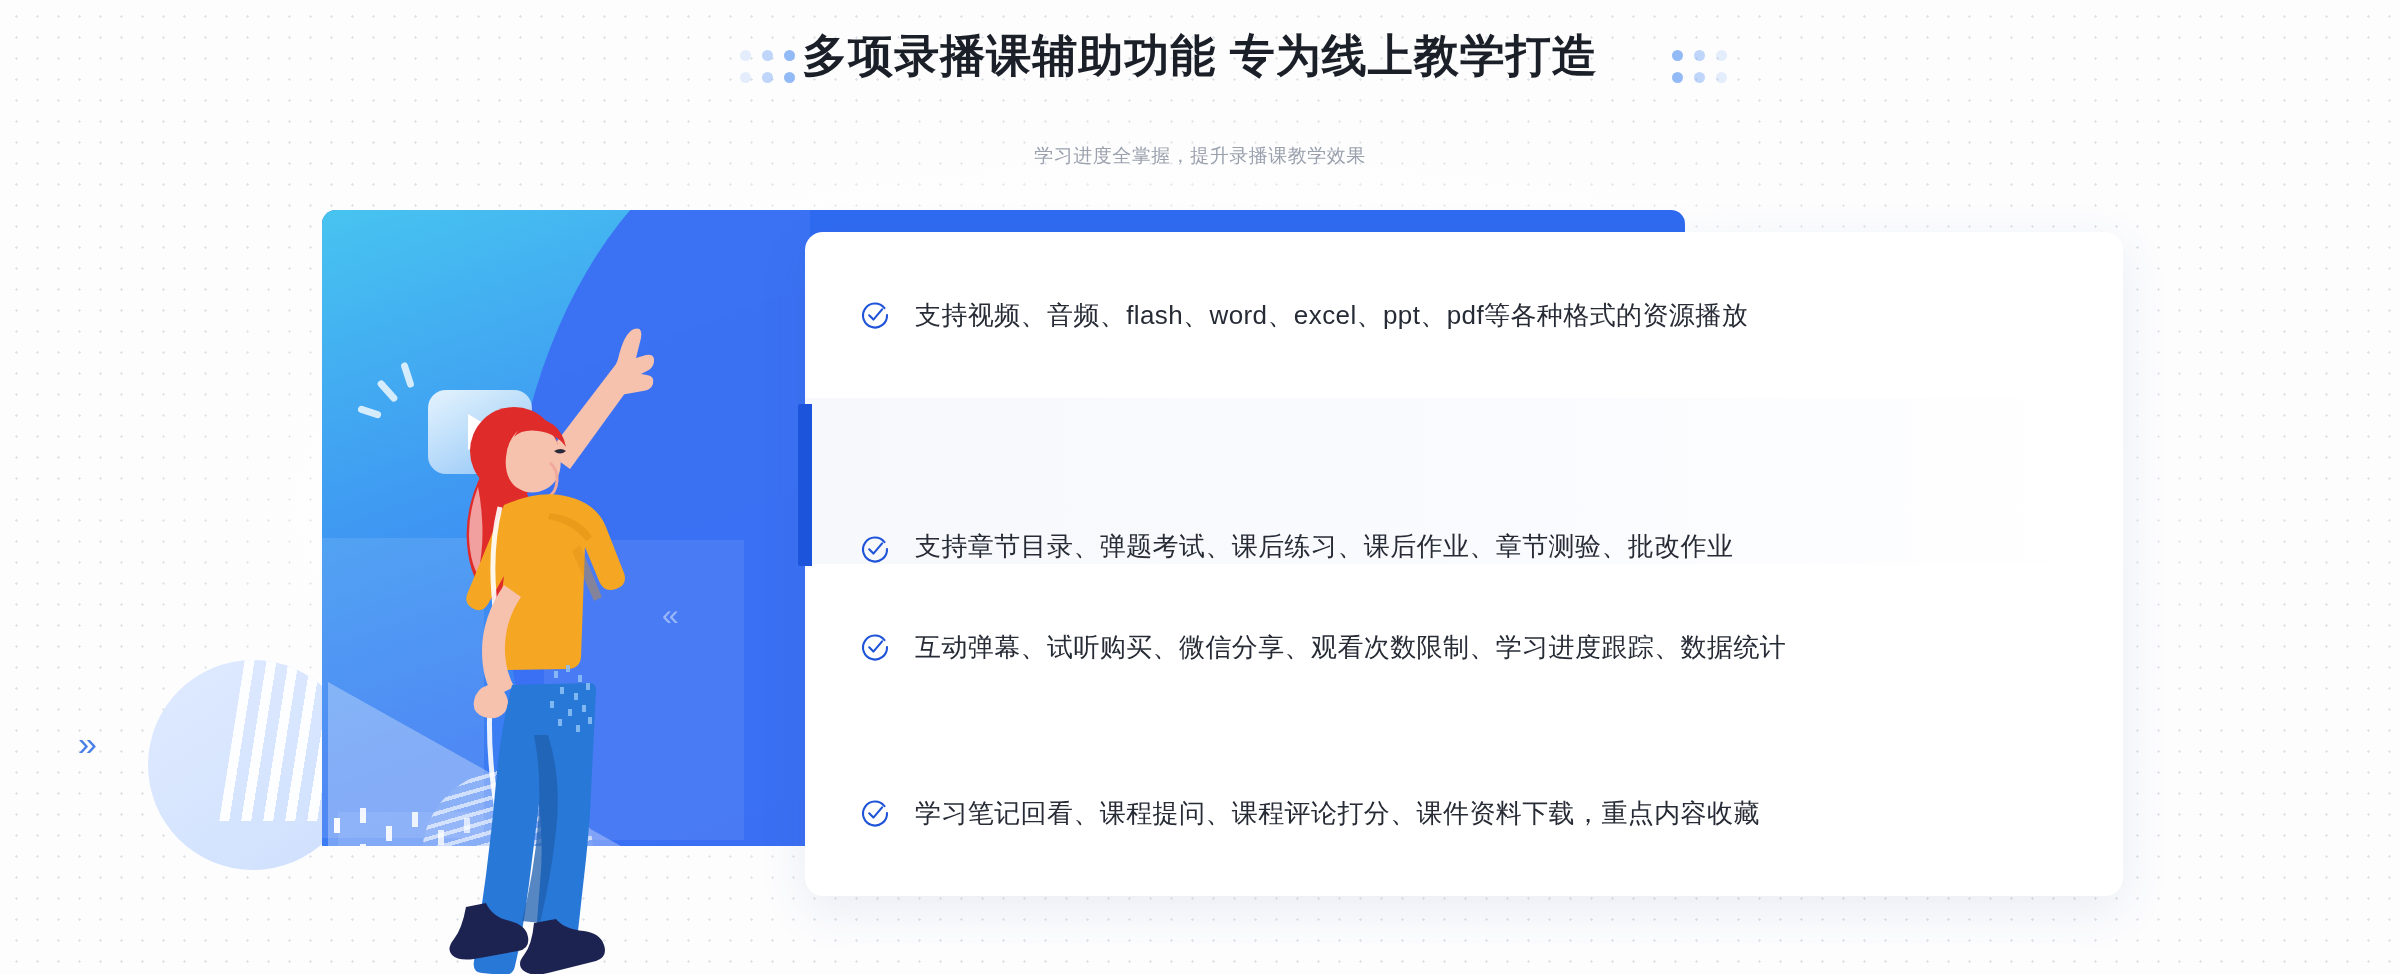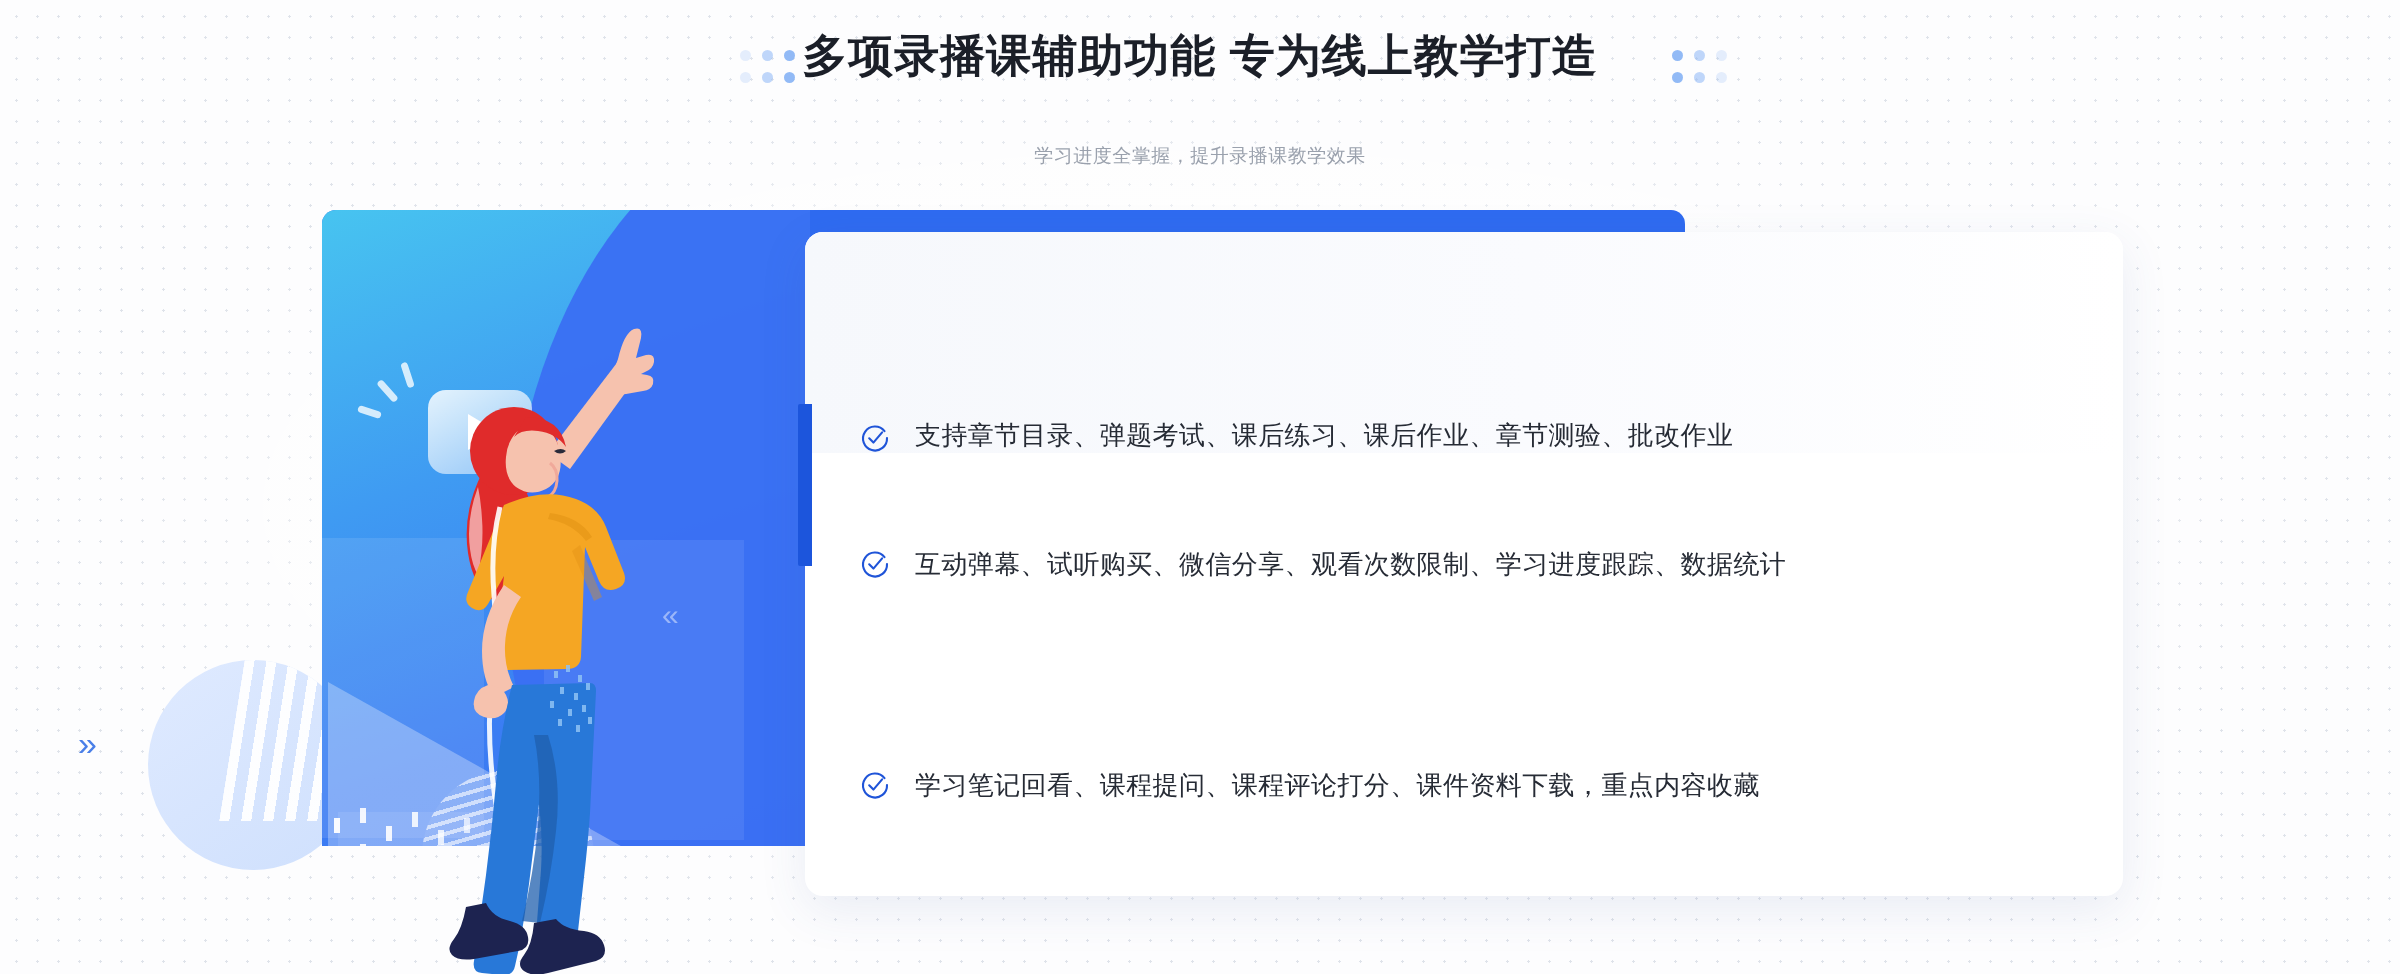--- a/index.html
+++ b/index.html
@@ -476,20 +476,29 @@
         <rect x="158" y="462" width="4" height="7"></rect>
     </g>
 
     <path d="M36 652 q-4 22 -12 32 q-8 10 -2 16 q6 6 22 4 l44 -8 q12 -2 10 -14 q-2 -12 -18 -16 q-18 -4 -24 -18 z" fill="#1d2350"></path>
     <path d="M104 668 q-2 22 -10 32 q-8 10 0 16 q8 6 24 2 l48 -12 q12 -4 8 -16 q-4 -12 -20 -14 q-20 -2 -28 -12 z" fill="#1d2350"></path>
   </svg>
 
   <div class="card">
     <div class="rows">
 
+      <div class="row">
+        <span class="check">
+          <svg viewBox="0 0 30 30" width="30" height="30">
+            <path d="M24.5 8.2 A12 12 0 1 0 27 15" fill="none" stroke="#1f54d8" stroke-width="2.1" stroke-linecap="round"></path>
+            <path d="M9.2 15.3 L13.4 19.6 L22.1 9.4" fill="none" stroke="#1f54d8" stroke-width="2.1" stroke-linecap="round" stroke-linejoin="round"></path>
+          </svg>
+        </span>
+        <span class="txt">支持视频、音频、flash、word、excel、ppt、pdf等各种格式的资源播放</span>
+      </div>
 
       <div class="row active">
         <span class="check">
           <svg viewBox="0 0 30 30" width="30" height="30">
             <path d="M24.5 8.2 A12 12 0 1 0 27 15" fill="none" stroke="#1f54d8" stroke-width="2.1" stroke-linecap="round"></path>
             <path d="M9.2 15.3 L13.4 19.6 L22.1 9.4" fill="none" stroke="#1f54d8" stroke-width="2.1" stroke-linecap="round" stroke-linejoin="round"></path>
           </svg>
         </span>
         <span class="txt">支持章节目录、弹题考试、课后练习、课后作业、章节测验、批改作业</span>
       </div>

